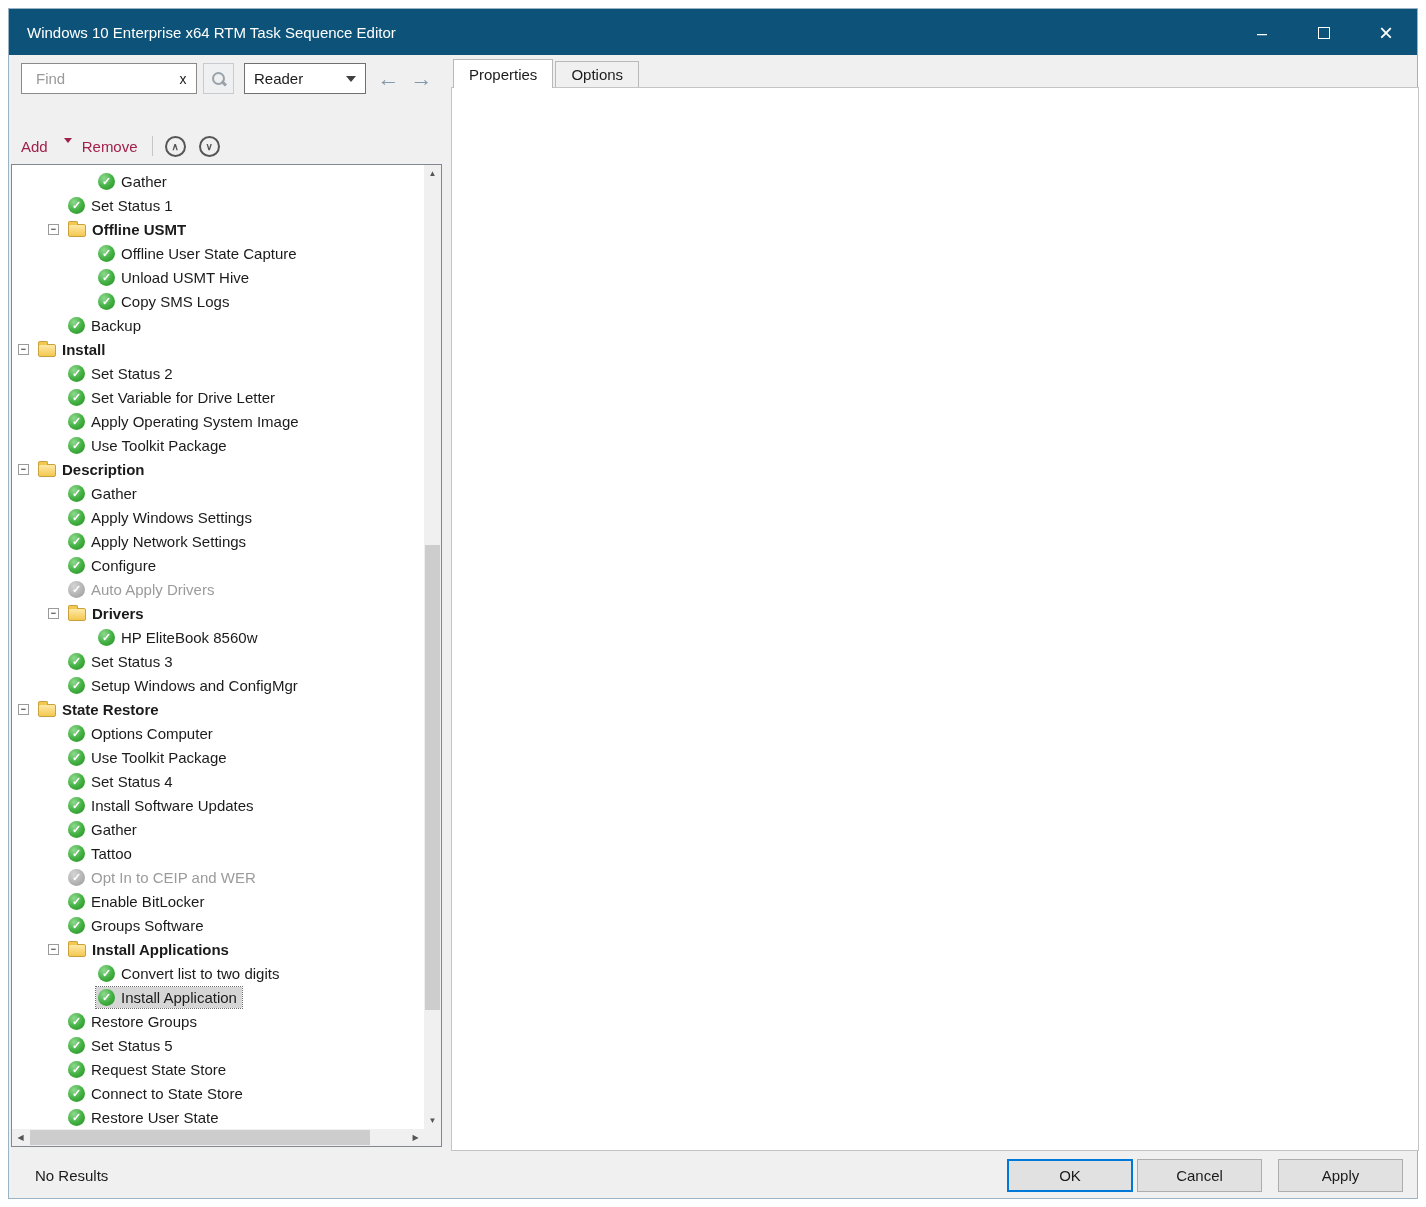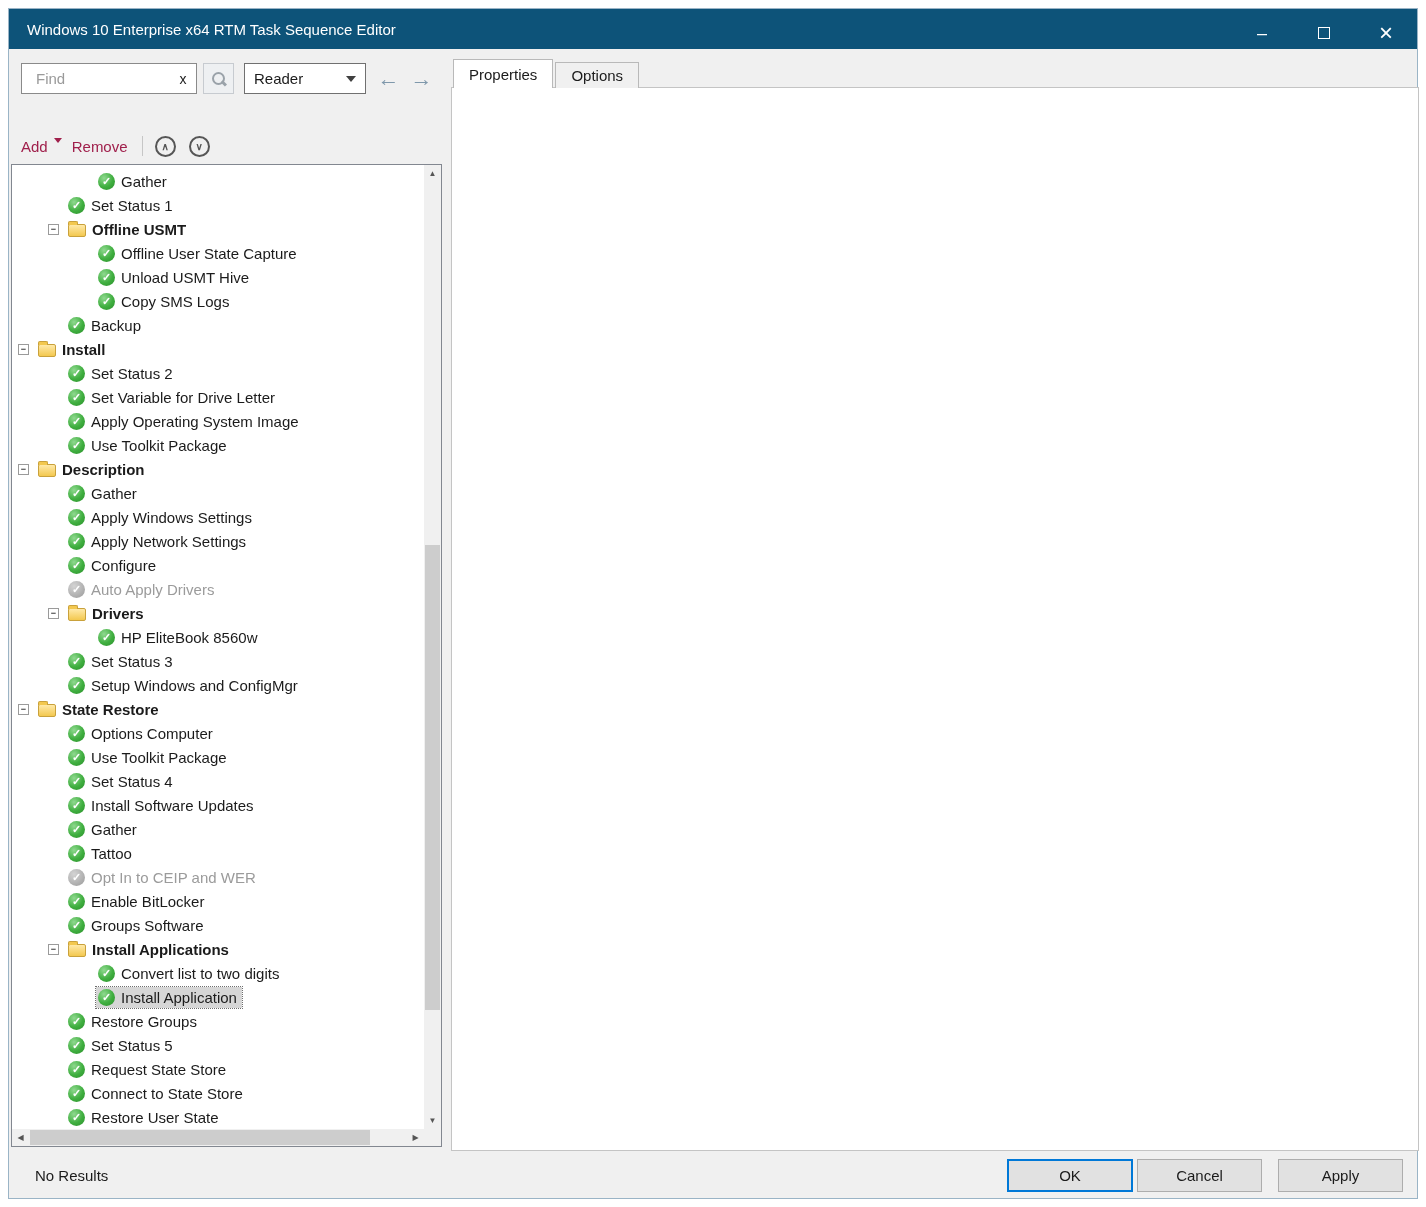--- a/index.html
+++ b/index.html
@@ -1,41 +1,41 @@
 <!DOCTYPE html>
 <html><head>
 <meta charset="utf-8">
 <style>
   * { box-sizing: border-box; margin: 0; padding: 0; }
   html,body { width:1426px; height:1207px; background:#fff; font-family:"Liberation Sans", sans-serif; font-size:15px; color:#1b1b1b; }
   .window { position:absolute; left:8px; top:8px; width:1410px; height:1191px; background:#f0f0f0; border:1px solid #9ab4c6; }
 
   
-  .titlebar { position:absolute; left:0; top:0; right:0; height:40px; background:#0d5379; color:#fff; display:flex; align-items:center; padding-left:18px; }
+  .titlebar { position:absolute; left:0; top:0; right:0; height:46px; background:#0d5379; color:#fff; display:flex; align-items:center; padding-left:18px; }
   .title-text { font-size:15px; }
   .win-controls { position:absolute; right:0; top:0; height:48px; display:flex; }
   .win-btn { width:62px; height:48px; display:flex; align-items:center; justify-content:center; color:#fff; font-size:18px; }
   .maxbox { width:12px; height:12px; border:1px solid #fff; display:inline-block; }
 
   
   .find-wrap { position:absolute; left:12px; top:54px; width:176px; height:31px; background:#fff; border:1px solid #8a8a8a; display:flex; align-items:center; }
   .find-wrap input { flex:1; min-width:0; border:none; outline:none; font:15px "Liberation Sans", sans-serif; padding:0 14px; color:#333; background:transparent; }
   .find-wrap input::placeholder { color:#9a9a9a; }
   .find-clear { width:26px; text-align:center; color:#222; font-size:14px; cursor:default; }
   .btn-search { position:absolute; left:194px; top:54px; width:31px; height:31px; background:#eef0f2; border:1px solid #c7cbd0; display:flex; align-items:center; justify-content:center; }
   .mag { position:relative; width:16px; height:16px; }
   .mag::before { content:""; position:absolute; left:1px; top:1px; width:9px; height:9px; border:2px solid #9aa2a9; border-radius:50%; }
   .mag::after { content:""; position:absolute; left:10px; top:11px; width:6px; height:2.5px; background:#9aa2a9; transform:rotate(45deg); }
   .combo { position:absolute; left:235px; top:54px; width:122px; height:31px; background:#fff; border:1px solid #707070; display:flex; align-items:center; padding:0 9px; }
   .combo-caret { margin-left:auto; width:0; height:0; border-left:5px solid transparent; border-right:5px solid transparent; border-top:6px solid #404040; }
   .nav-btn { position:absolute; top:55px; width:31px; height:29px; display:flex; align-items:center; justify-content:center; font-size:22px; font-weight:bold; color:#7f98ab; }
   .nav-back { left:364px; } .nav-fwd { left:397px; }
 
   .toolbar { position:absolute; left:12px; top:120px; right:4px; height:34px; display:flex; align-items:center; }
-  .tb-link { color:#a0204c; font-size:15px; margin-right:10px; display:flex; gap:6px; }
+  .tb-link { color:#a0204c; font-size:15px; margin-right:10px; display:flex; gap:16px; }
   .tb-caret { width:0; height:0; border-left:4px solid transparent; border-right:4px solid transparent; border-top:5px solid #a0204c; }
   .tb-sep { width:1px; height:20px; background:#c6c6c6; margin:0 12px 0 4px; }
   .circ-btn { width:21px; height:21px; border:2px solid #565656; border-radius:50%; display:flex; align-items:center; justify-content:center; font-size:10px; color:#565656; margin-right:13px; font-weight:bold; }
   .tb-right { margin-left:auto; display:flex; gap:12px; padding-right:6px; }
   .ico-list { position:relative; width:22px; height:18px; }
   .ico-list .llines { position:absolute; right:0; top:2px; width:11px; height:14px; background:repeating-linear-gradient(to bottom,#6d6d6d 0 2px,transparent 2px 5px); }
   .ico-list .larrow { position:absolute; left:0; top:0; font-size:14px; font-weight:bold; color:#2f66c0; line-height:18px; }
 
   
   .treebox { position:absolute; left:2px; top:155px; width:431px; height:983px; background:#fff; border:1px solid #828790; overflow:hidden; }
@@ -58,21 +58,21 @@
   .vsb .thumb { position:absolute; left:1px; width:15px; top:380px; height:465px; background:#cdcdcd; }
   .hsb { position:absolute; left:0; bottom:0; right:17px; height:17px; background:#f0f0f0; }
   .hsb .arr { position:absolute; top:0; width:17px; height:17px; display:flex; align-items:center; justify-content:center; font-size:8px; color:#555; }
   .hsb .arr.rt { right:0; }
   .hsb .thumb { position:absolute; top:1px; height:15px; left:18px; width:340px; background:#cdcdcd; }
   .sb-corner { position:absolute; right:0; bottom:0; width:17px; height:17px; background:#f0f0f0; }
 
   .statusbar { position:absolute; left:26px; top:1158px; font-size:15px; }
 
   
-  .tabs { position:absolute; left:444px; top:50px; display:flex; align-items:flex-end; z-index:3; }
+  .tabs { position:absolute; left:444px; top:50px; display:flex; align-items:center; z-index:3; }
   .tab { height:26px; background:#f0f0f0; border:1px solid #b9b9b9; border-bottom:none; display:flex; align-items:center; padding:0 15px; margin-right:2px; }
   .tab.active { height:29px; background:#fff; }
   .panel { position:absolute; left:442px; top:78px; width:968px; height:1064px; background:#fff; border:1px solid #c4c4c4; z-index:1; }
 
   .flabel { position:absolute; font-size:15px; }
   .gray-t { color:#a8a8a8; }
   .tbox { position:absolute; height:27px; display:flex; align-items:center; padding:0 7px; font-size:15px; white-space:nowrap; overflow:hidden; }
   .tbox.ro { background:#f1f1f2; border:1px solid #a6a6a6; }
   .tbox.ed { background:#fff; border:1px solid #6b6b6b; }
   .tbox.dis { background:#f0f0f0; border:1px solid #b5b5b5; color:#7d7d7d; }

